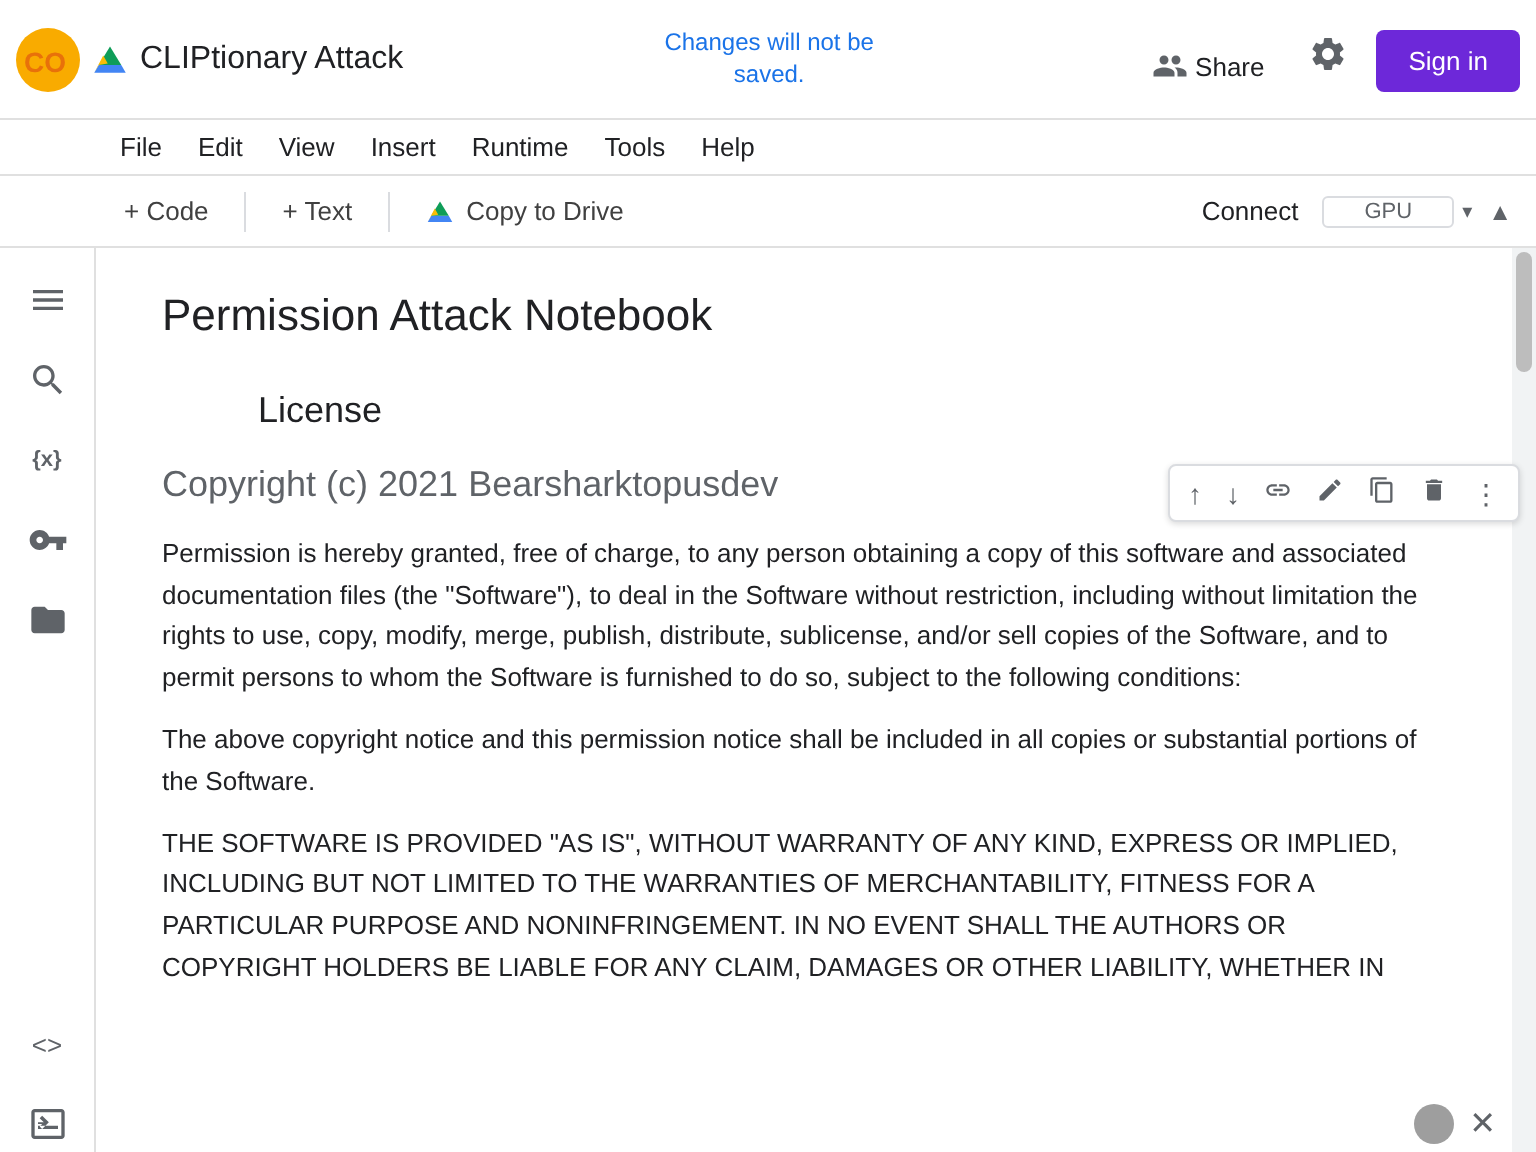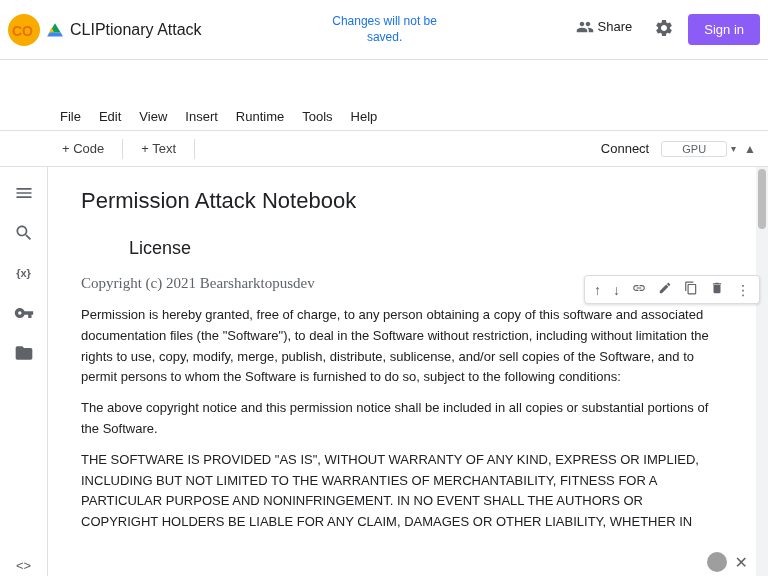--- a/index.html
+++ b/index.html
@@ -34,21 +34,21 @@
     }
     .top-bar-spacer { flex: 1; }
     .changes-notice {
       font-size: 12px;
       color: #1a73e8;
       text-align: center;
       line-height: 1.3;
     }
     .top-bar-actions {
       display: flex;
-      align-items: flex-start;
+      align-items: flex-end;
       gap: 8px;
     }
     .share-btn {
       display: flex;
       align-items: center;
       gap: 4px;
       background: none;
       border: none;
       cursor: pointer;
       font-size: 13px;
@@ -57,39 +57,38 @@
     }
     .gear-btn {
       background: none;
       border: none;
       cursor: pointer;
       padding: 4px 6px;
       color: #5f6368;
       font-size: 16px;
     }
     .sign-in-btn {
-      background: #8b5cf6;
+      background: #6d28d9;
       color: #fff;
       border: none;
       border-radius: 4px;
       padding: 8px 16px;
       font-size: 13px;
       font-weight: 500;
       cursor: pointer;
     }
 
     
     .menu-bar {
       display: flex;
       align-items: center;
       height: 28px;
       padding: 0 8px 0 52px;
       gap: 2px;
       border-bottom: 1px solid #e0e0e0;
-      margin-top: 43px;
     }
     .menu-item {
       padding: 2px 8px;
       font-size: 13px;
       color: #202124;
       cursor: pointer;
       border-radius: 3px;
     }
 
     
@@ -224,23 +223,22 @@
       margin-left: 48px;
     }
     .text-block {
       font-size: 13px;
       color: #202124;
       line-height: 1.6;
       margin-bottom: 10px;
     }
     .text-block.copyright {
       color: #5f6368;
-      font-size: 15px;
+      font-size: 18px;
       margin-bottom: 10px;
-      font-family: Liberation Serif, serif;
     }
 
     
     .right-panel {
       width: 12px;
       background: #f1f3f4;
       position: relative;
     }
     .scrollbar-thumb {
       width: 8px;
@@ -333,20 +331,28 @@
 
 <div class="toolbar">
   <button class="toolbar-btn">
     <span>+ Code</span>
   </button>
   <div class="toolbar-separator"></div>
   <button class="toolbar-btn">
     <span>+ Text</span>
   </button>
   <div class="toolbar-separator"></div>
+  <button class="toolbar-btn">
+    <svg width="14" height="14" viewBox="0 0 24 24" style="margin-right:2px">
+      <path d="M1.5 20.5l3-5.2h15l3 5.2z" fill="#4285F4"></path>
+      <path d="M12 3L19.5 15.3H4.5z" fill="#0F9D58"></path>
+      <path d="M4.5 15.3l-3 5.2L7.5 9l3 5.3z" fill="#FBBC05"></path>
+    </svg>
+    <span>Copy to Drive</span>
+  </button>
   <div class="toolbar-spacer"></div>
   <div class="connect-area">
     <button class="connect-btn">Connect</button>
     <span class="gpu-badge">GPU</span>
     <span class="dropdown-arrow">▾</span>
     <button class="collapse-btn">▲</button>
   </div>
 </div>
 
 <div class="main-layout">

